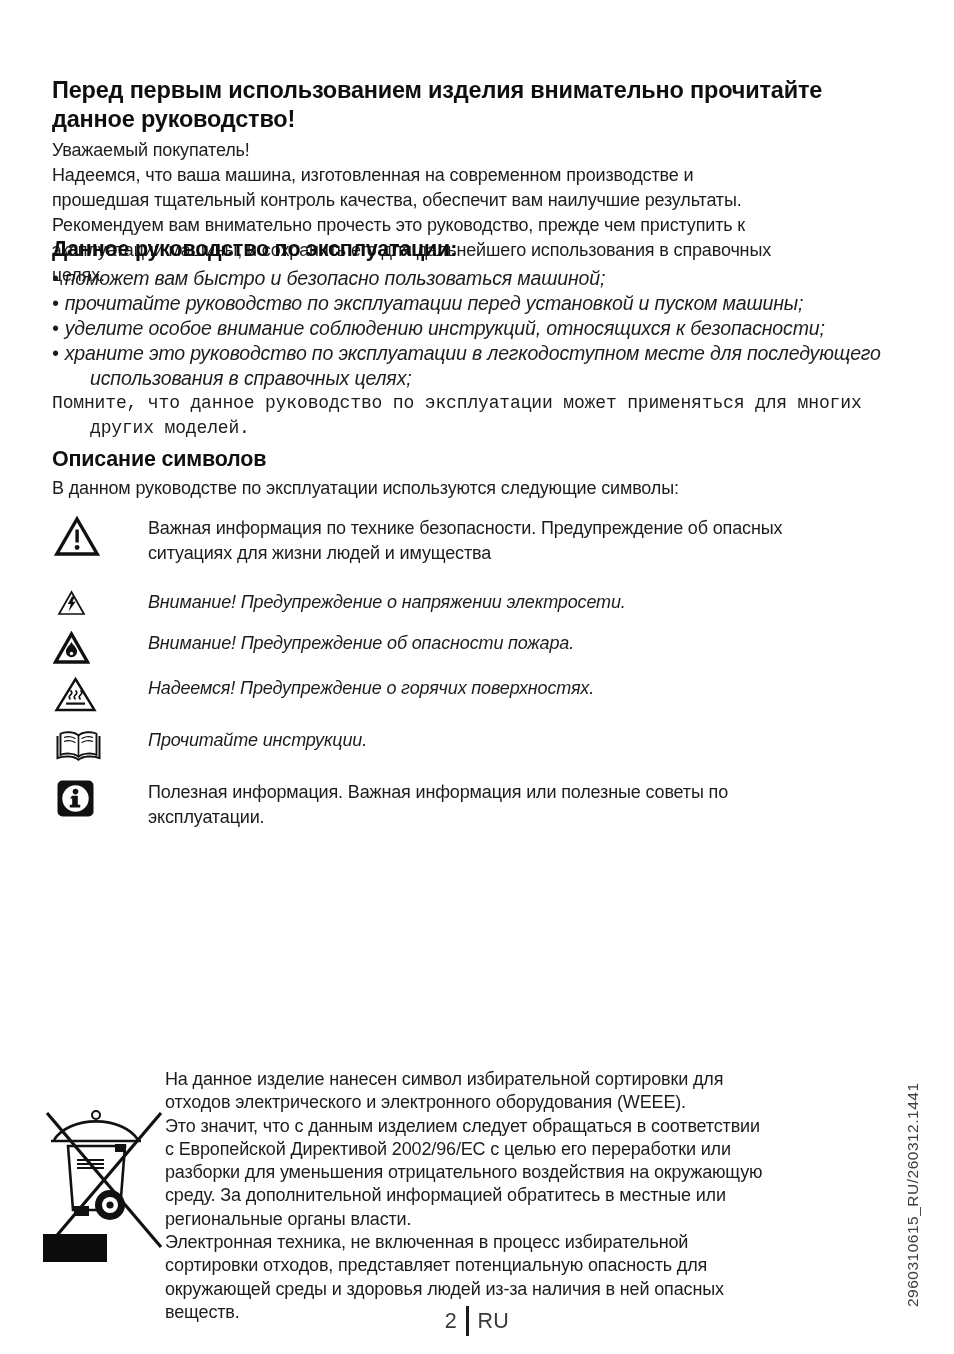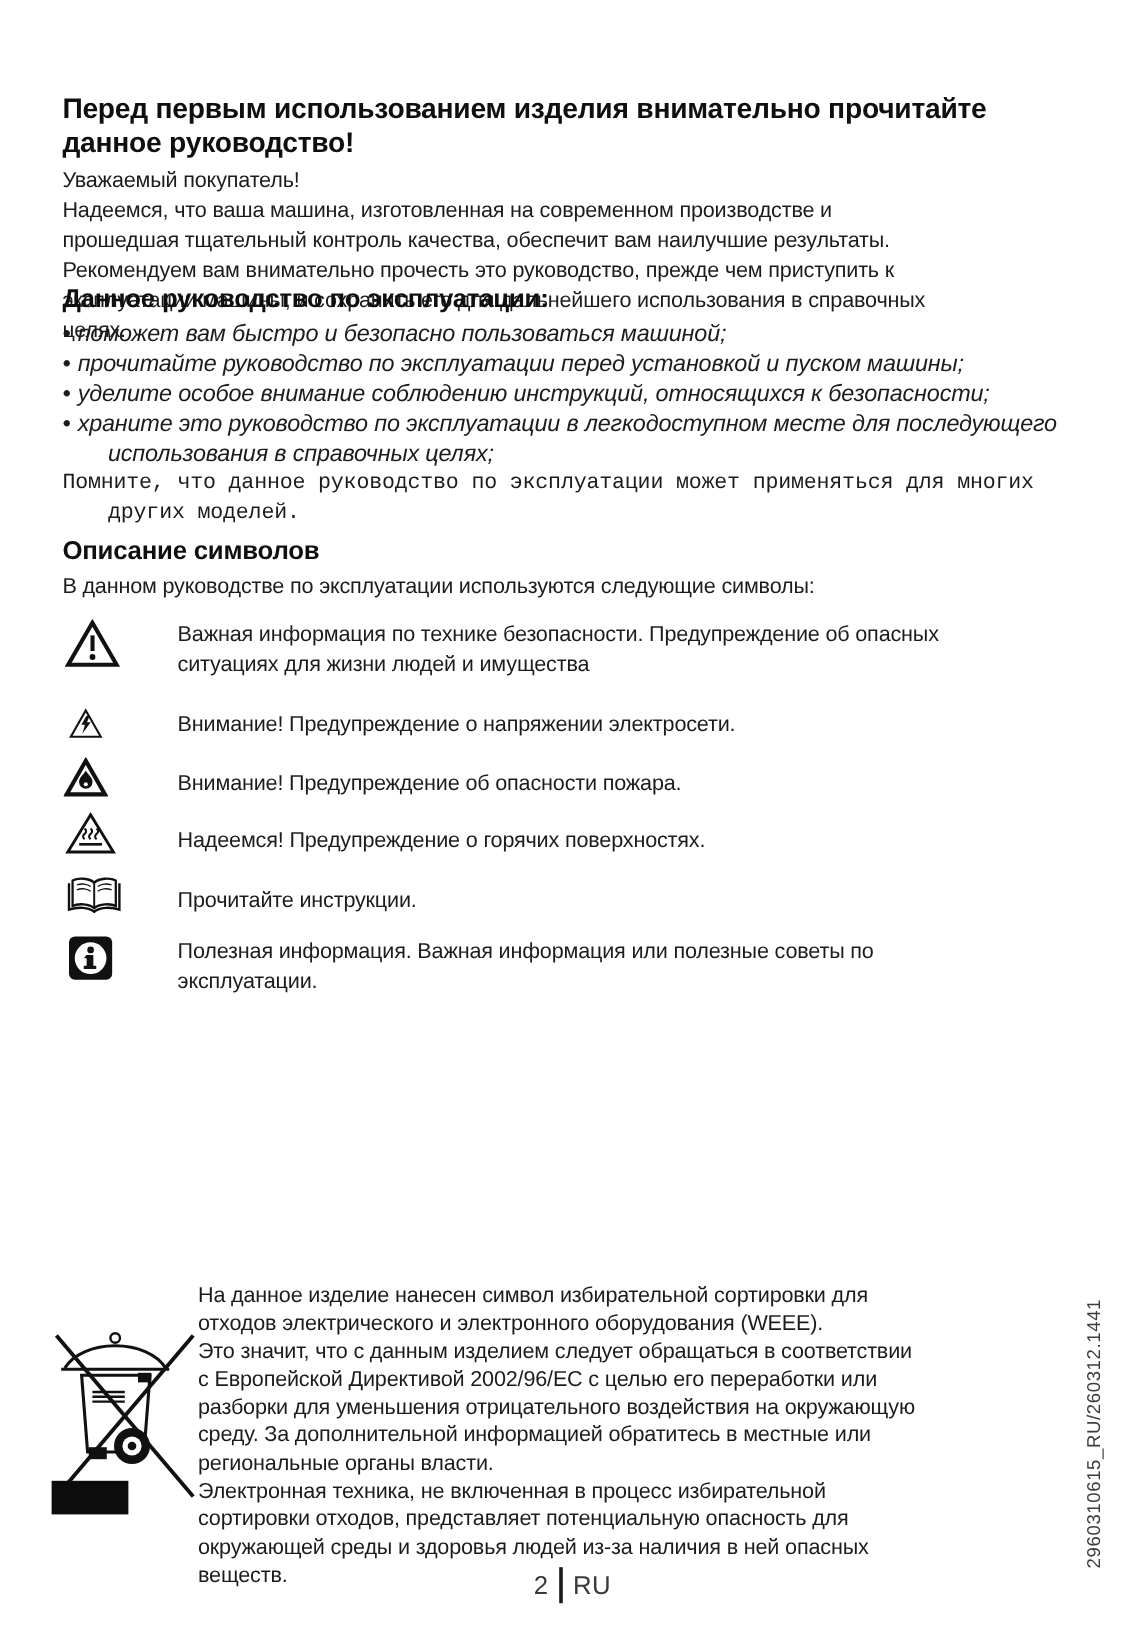--- a/index.html
+++ b/index.html
@@ -25,21 +25,21 @@
   
   .bullet-list{margin:0;padding:0;list-style:none;font-style:italic;}
   .bullet-list li{
     padding-left:38px;text-indent:-38px;
     font-size:19.5px;line-height:25px;letter-spacing:-0.15px;
   }
   .bullet-glyph{display:inline;padding-right:6px;font-size:19.5px;}
   .hang{padding-left:38px;text-indent:-38px;font-family:Liberation Mono, monospace;}
   
   .sym-row{display:flex;align-items:flex-start;}
-  .sym-row.center{align-items:flex-end;}
+  .sym-row.center{align-items:flex-start;font-style:italic;}
   .sym-icon-cell{flex:0 0 96px;padding-left:2px;box-sizing:border-box;}
   .sym-text{flex:1;}
   
   .weee-wrap{position:absolute;left:43px;top:1062px;width:860px;display:flex;}
   .weee-icon-col{flex:0 0 112px;position:relative;height:240px;}
   .weee-bar{position:absolute;left:0;top:172px;width:64px;height:28px;background:#0c0c0c;}
   .weee-text{flex:1;padding-top:6px;line-height:23.3px;}
   
   .side-code{
     position:absolute;right:32px;top:1092px;height:215px;

